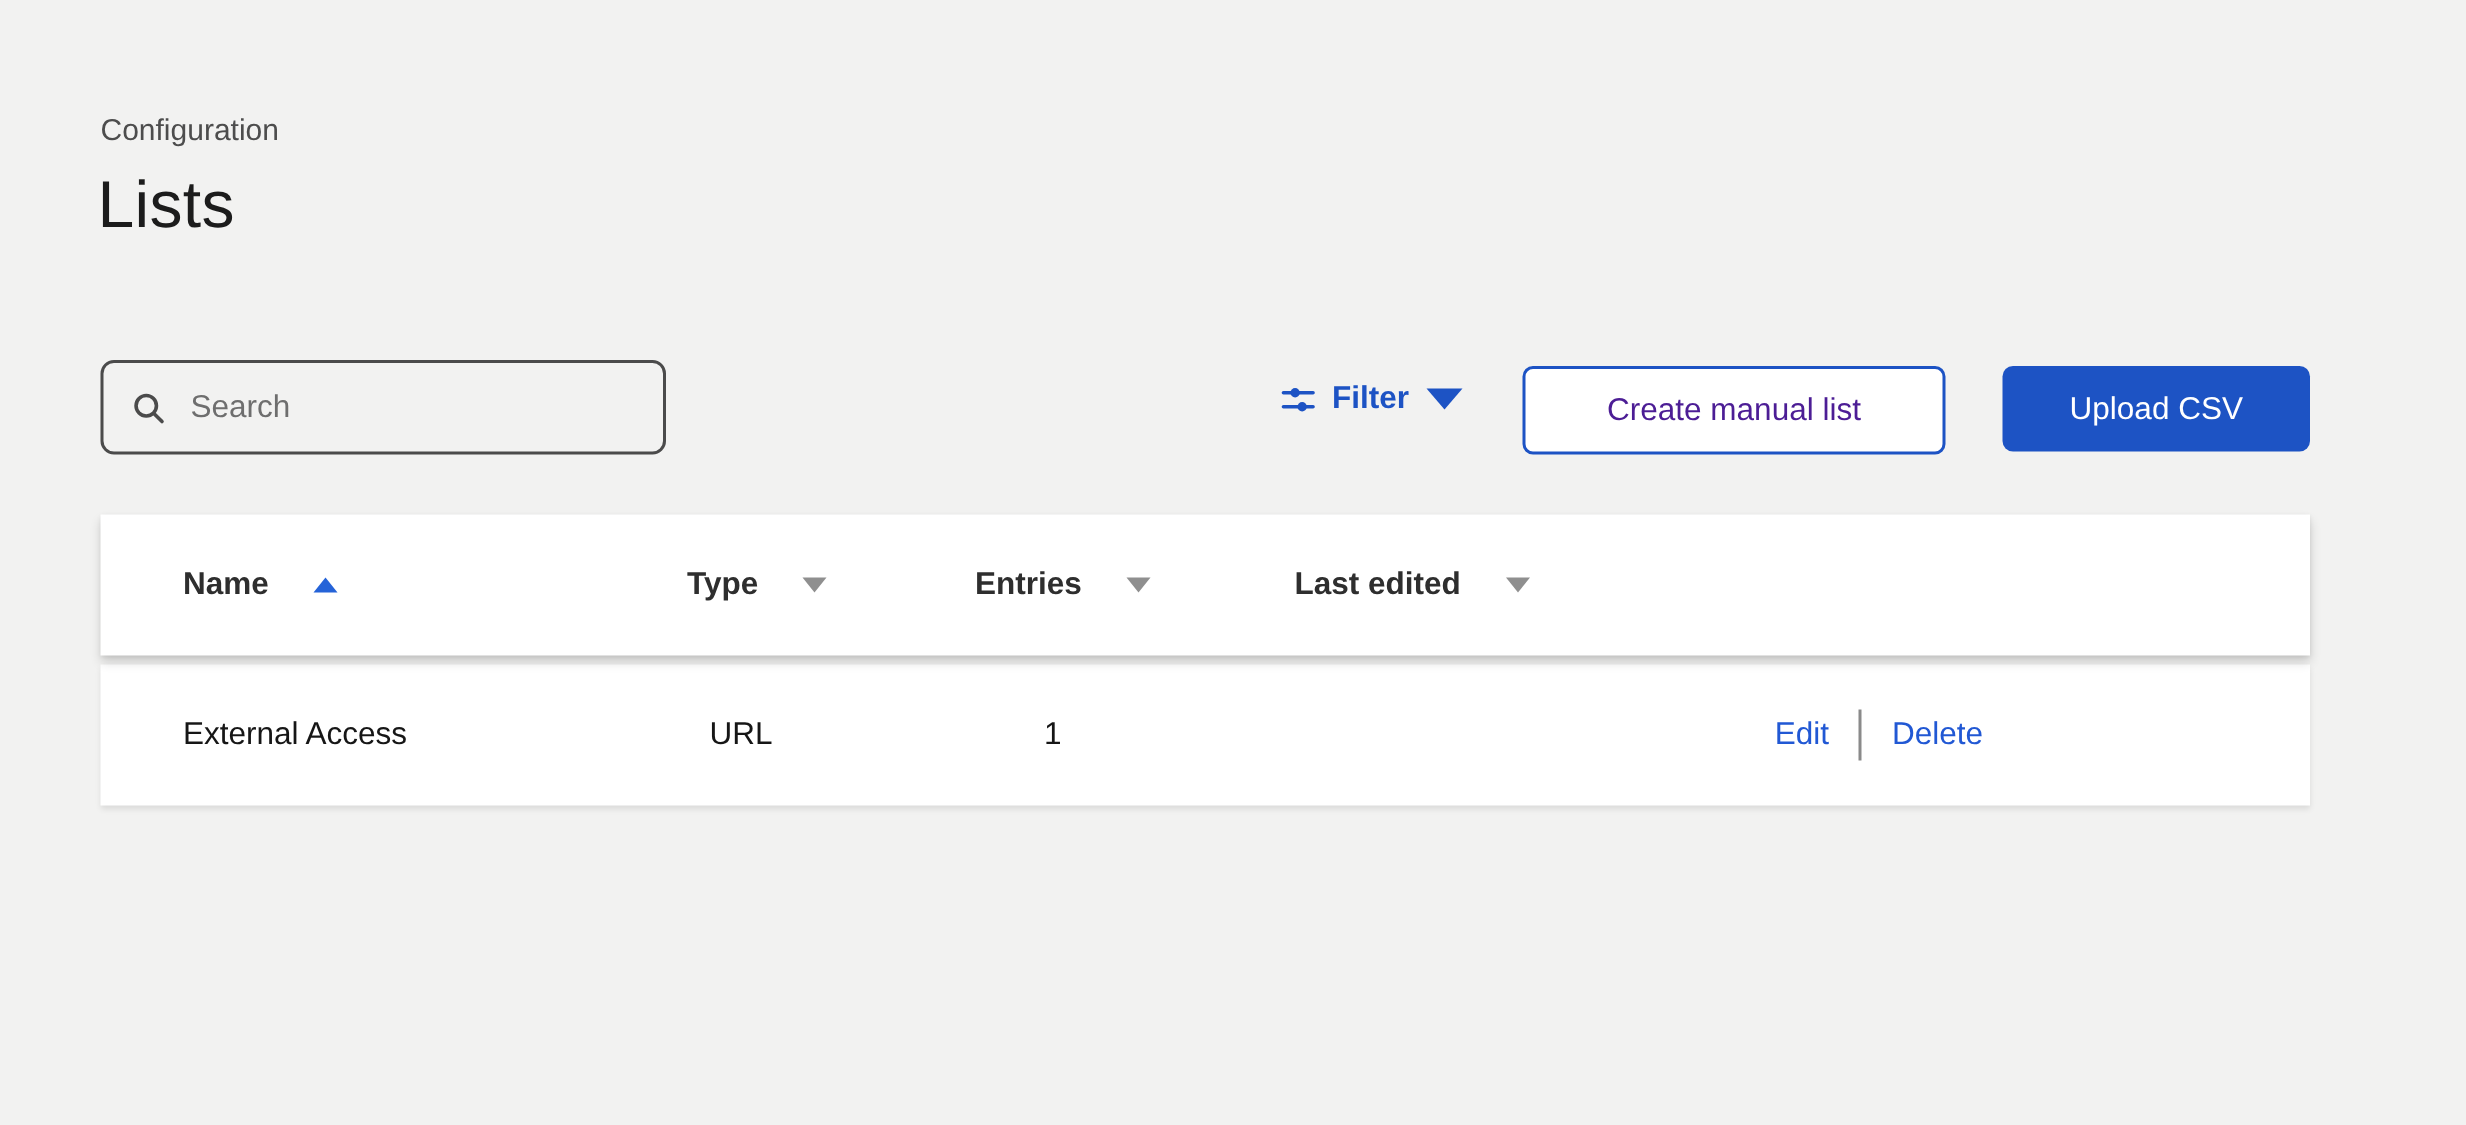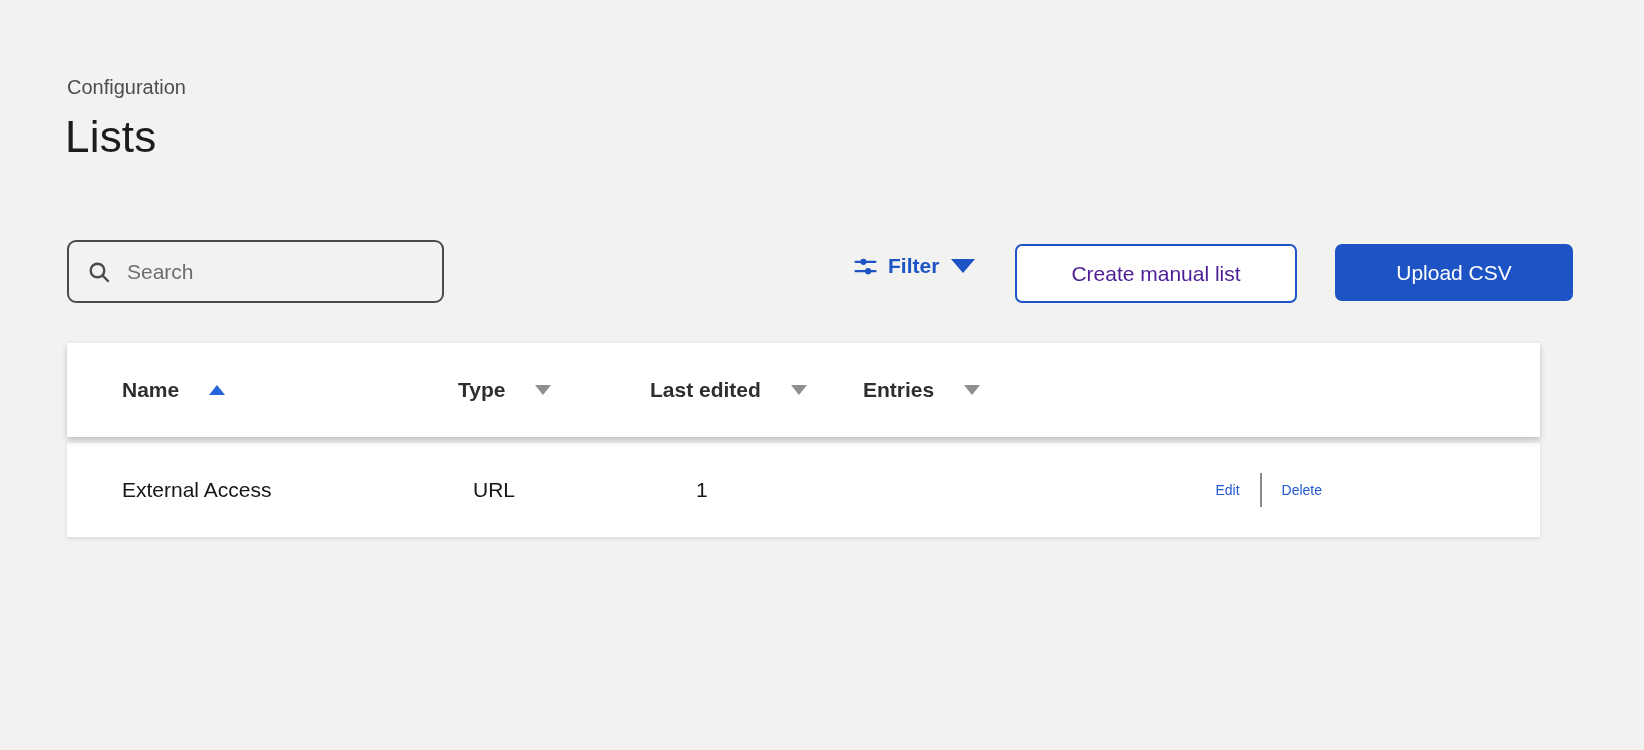--- a/index.html
+++ b/index.html
@@ -54,21 +54,21 @@
     position: absolute; box-sizing: border-box;
     display: flex; align-items: center; justify-content: center;
     font-family: "Liberation Sans", sans-serif;
     font-size: 21px; border-radius: 7px; cursor: pointer;
   }
   .btn.outline {
     left: 1015px; top: 244px; width: 282px; height: 59px;
     background: #ffffff; color: #4c1d95; border: 2px solid #1d53c4;
   }
   .btn.solid {
-    left: 1335px; top: 244px; width: 238px; height: 57px;
+    left: 1335px; top: 244px; width: 205px; height: 57px;
     background: #1d53c4; color: #ffffff; border: none;
   }
   
   .thead, .trow {
     position: absolute; left: 67px; width: 1473px; height: 94px;
     background: #ffffff; box-sizing: border-box;
     display: grid;
     grid-template-columns: 336px 192px 213px 1fr 170px;
     align-items: center;
     padding: 0 33px 0 55px;
@@ -98,21 +98,21 @@
     border-right: 8px solid transparent;
     border-top: 10px solid #8f8f8f;
   }
   .cell { font-size: 21px; color: #161616; }
   .cell.entries { padding-left: 16px; }
   .cell.actions {
     display: flex; align-items: center; justify-content: flex-end;
     gap: 20px;
   }
   .link {
-    font-size: 14px; color: #2158d4; text-decoration: none; cursor: pointer;
+    font-size: 21px; color: #2158d4; text-decoration: none; cursor: pointer;
   }
   .vdiv { width: 2px; height: 34px; background: #8a8a8a; }
 </style>
 </head>
 <body>
 
 <div>
 
   <div class="breadcrumb">Configuration</div>
   <h1 class="title">Lists</h1>
@@ -146,25 +146,25 @@
   <div class="thead">
     <div class="hcell">
       <span>Name</span>
       <span class="arr up"></span>
     </div>
     <div class="hcell">
       <span>Type</span>
       <span class="arr down"></span>
     </div>
     <div class="hcell">
-      <span>Last edited</span>
+      <span>Entries</span>
       <span class="arr down"></span>
     </div>
     <div class="hcell">
-      <span>Entries</span>
+      <span>Last edited</span>
       <span class="arr down"></span>
     </div>
     <div></div>
   </div>
 
   <div class="trow">
     <div class="cell">External Access</div>
     <div class="cell">URL</div>
     <div class="cell entries">1</div>
     <div class="cell actions">

